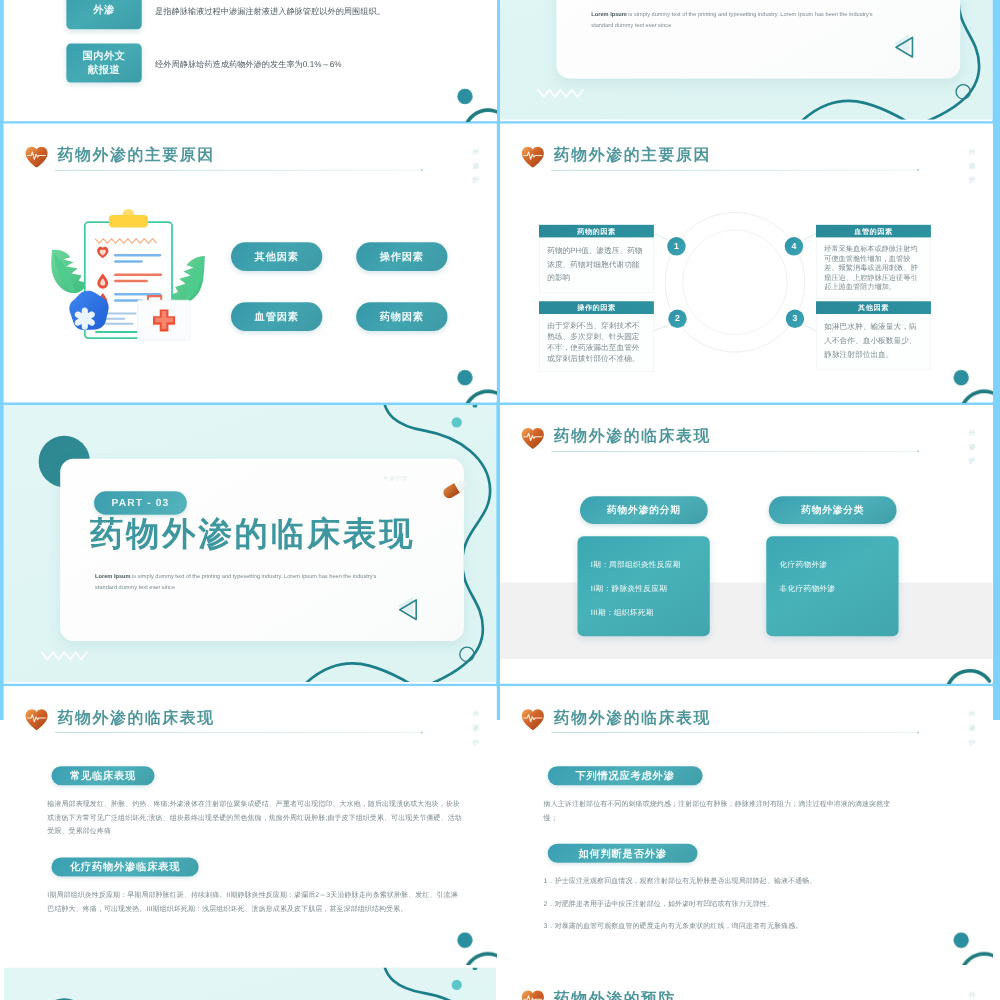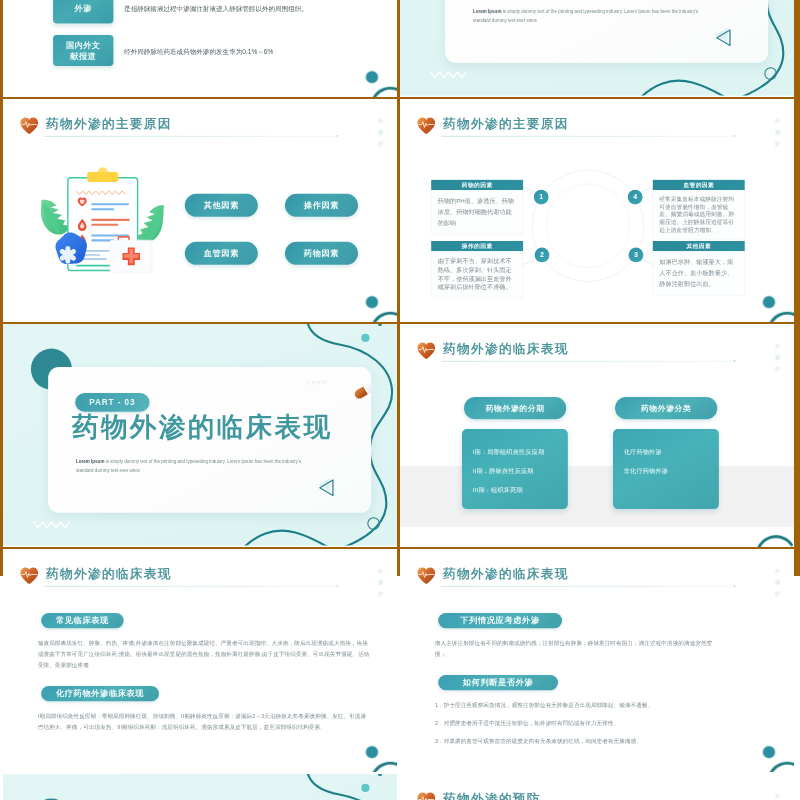--- a/index.html
+++ b/index.html
@@ -1,17 +1,17 @@
 <!DOCTYPE html>
 <html><head>
 <meta charset="utf-8">
 <style>
   html,body{margin:0;padding:0;}
   body{width:800px;height:800px;background:#ffffff;font-family:"Liberation Sans","DejaVu Sans",sans-serif;overflow:hidden;}
-  .page{position:relative;width:800px;height:576px;background:#a16207;}
+  .page{position:relative;width:800px;height:576px;background:#7dd3fc;}
   .slide{position:absolute;width:394px;height:223px;overflow:hidden;background:#ffffff;}
   .sc{position:absolute;left:0;top:0;width:960px;height:540px;transform-origin:0 0;transform:scale(0.4104);}
 
   
   .cs{position:absolute;inset:0;background:#fff;}
   .cs .head-icon{position:absolute;left:41px;top:44px;width:49px;height:46px;}
   .cs .head-title{position:absolute;left:105px;top:40px;font-size:31px;color:#4b959b;font-weight:bold;letter-spacing:3px;white-space:nowrap;}
   .cs .head-line{position:absolute;left:100px;top:90px;height:1.2px;width:716px;
       background:linear-gradient(to right,#84c2c6 0%,#b6d9dc 60%,#ddeef0 100%);}
   .cs .head-line:after{content:"";position:absolute;right:-1px;top:-2px;width:4px;height:4px;border-radius:50%;background:#a9d3d7;}

